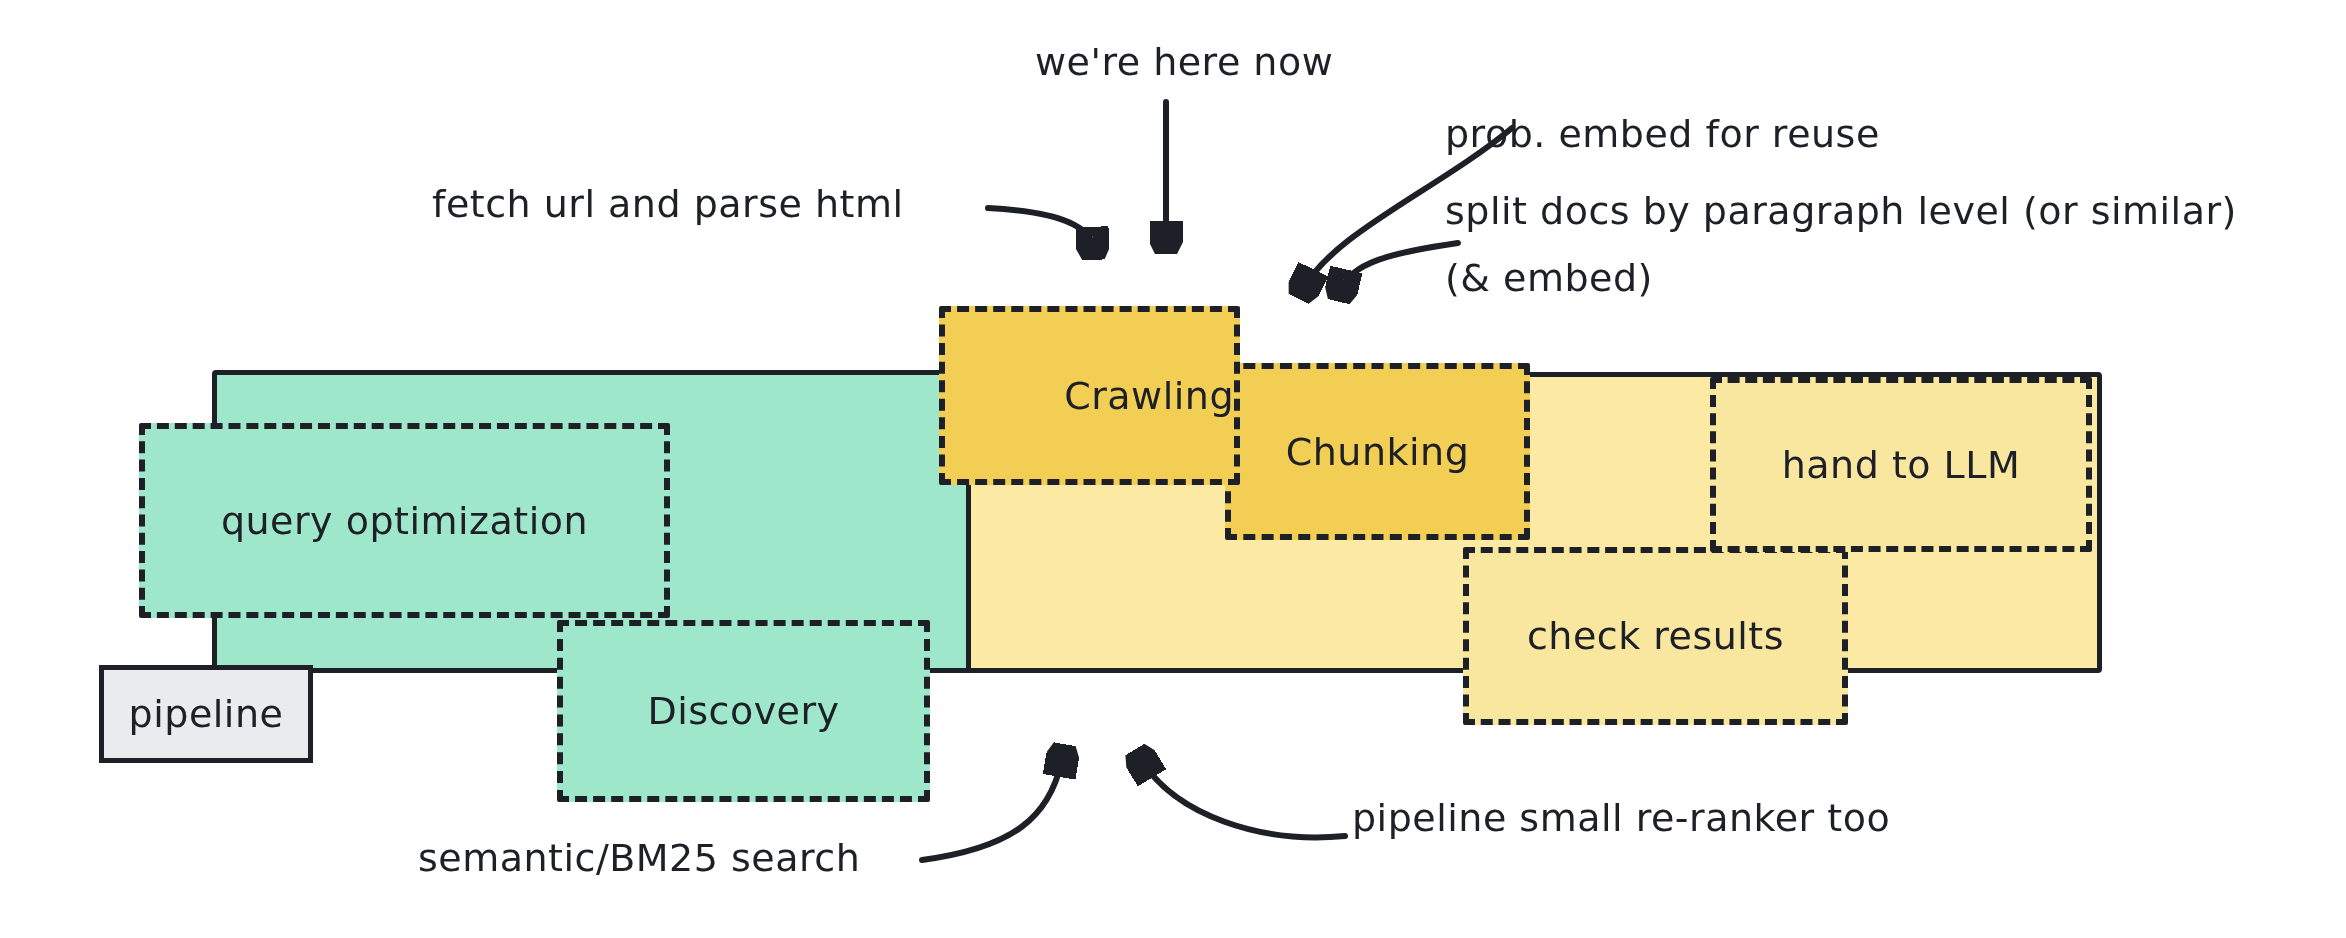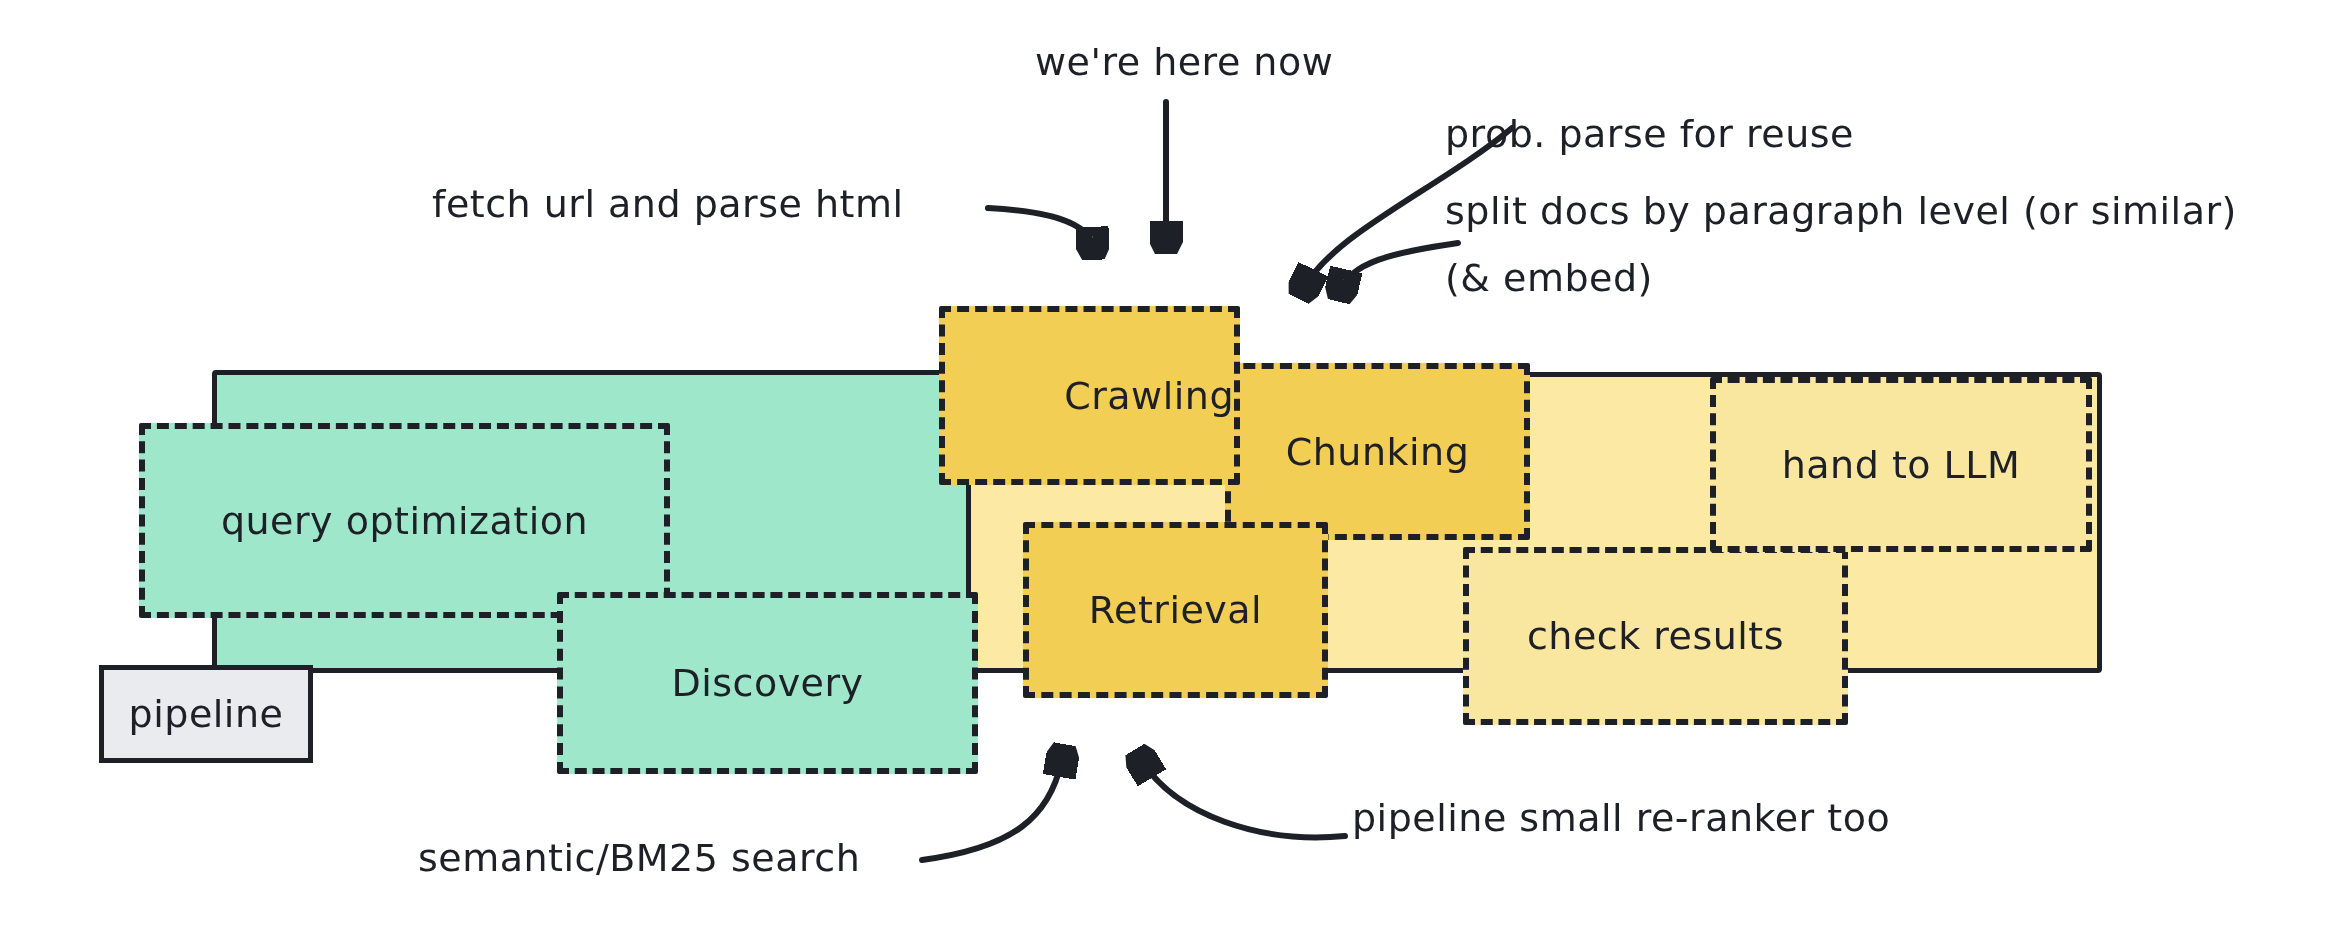--- a/index.html
+++ b/index.html
@@ -61,53 +61,50 @@
 <div class="canvas">
 
   <div class="shape solid fill-teal bg-rect" style="left:212px;top:370px;width:790px;height:303px;"></div>
 
   <div class="shape solid fill-pale-big bg-rect" style="left:966px;top:372px;width:1136px;height:301px;"></div>
 
   <div class="shape box dashed fill-teal" style="left:139px;top:423px;width:531px;height:195px;">
     <span>query optimization</span>
   </div>
 
-  <div class="shape box dashed fill-teal" style="left:557px;top:592px;width:421px;height:182px;">
+  <div class="shape box dashed fill-teal" style="left:557px;top:620px;width:373px;height:182px;">
     <span>Discovery</span>
   </div>
 
   <div class="shape box dashed fill-pale" style="left:1463px;top:525px;width:385px;height:178px;text-align:right;">
     <span>check results</span>
   </div>
 
   <div class="shape box dashed fill-pale" style="left:1710px;top:355px;width:382px;height:175px;">
     <span>hand to LLM</span>
   </div>
 
   <div class="shape box dashed fill-gold" style="left:1225px;top:363px;width:305px;height:177px;">
     <span>Chunking</span>
   </div>
 
   <div class="shape box dashed fill-gold" style="left:939px;top:306px;width:301px;height:179px;justify-content:flex-end;">
     <span>Crawling</span>
   </div>
 
-  <div class="shape box dashed fill-gold" style="left:1023px;top:522px;width:305px;height:176px;">
-    <span>Retrieval</span>
-  </div>
 
   <div class="shape solid fill-gray" style="left:99px;top:665px;width:214px;height:98px;">
     <span>pipeline</span>
   </div>
 
   <div class="annotation" style="left:1035px;top:40px;">we're here now</div>
 
   <div class="annotation" style="left:432px;top:182px;">fetch url and parse html</div>
 
-  <div class="annotation" style="left:1445px;top:112px;">prob. parse for reuse</div>
+  <div class="annotation" style="left:1445px;top:112px;">prob. embed for reuse</div>
 
   <div class="annotation" style="left:1445px;top:189px;">split docs by paragraph level (or similar)</div>
 
   <div class="annotation" style="left:1445px;top:256px;">(&amp; embed)</div>
 
   <div class="annotation" style="left:418px;top:836px;">semantic/BM25 search</div>
 
   <div class="annotation" style="left:1352px;top:796px;">pipeline small re-ranker too</div>
 
   <svg class="arrow-layer" viewBox="0 0 2346 938">

